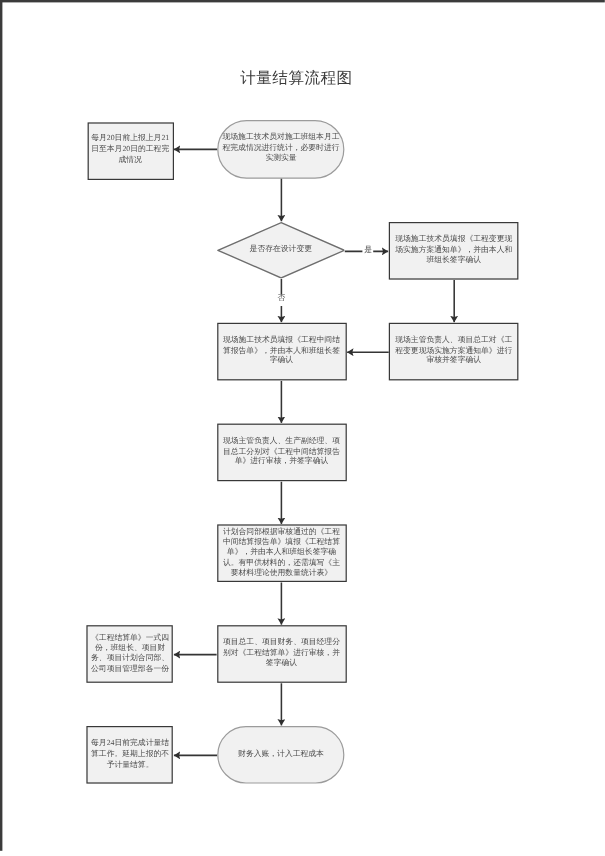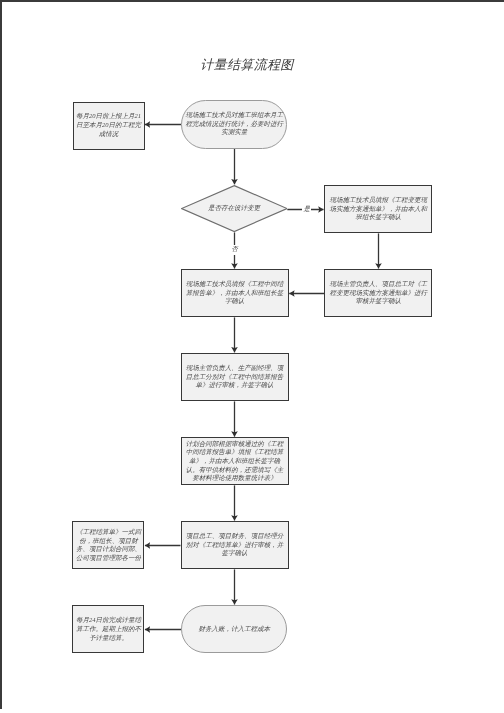--- a/index.html
+++ b/index.html
@@ -12,21 +12,21 @@
     width: 504px;
     height: 713px;
     position: relative;
     overflow: hidden;
     font-family: "Liberation Serif", serif;
     color: #000000;
   }
   #page {
     position: absolute;
     left: 0; top: 0;
-    width: 416px; height: 713px; font-style: italic;
+    width: 416px; height: 713px;
   }
   .page-border-top {
     position: absolute;
     left: 0; top: 0px;
     width: 504px; height: 1.55px;
     background: #3b3b3b;
   }
   .page-border-left {
     position: absolute;
     left: 0.3px; top: 0px;

